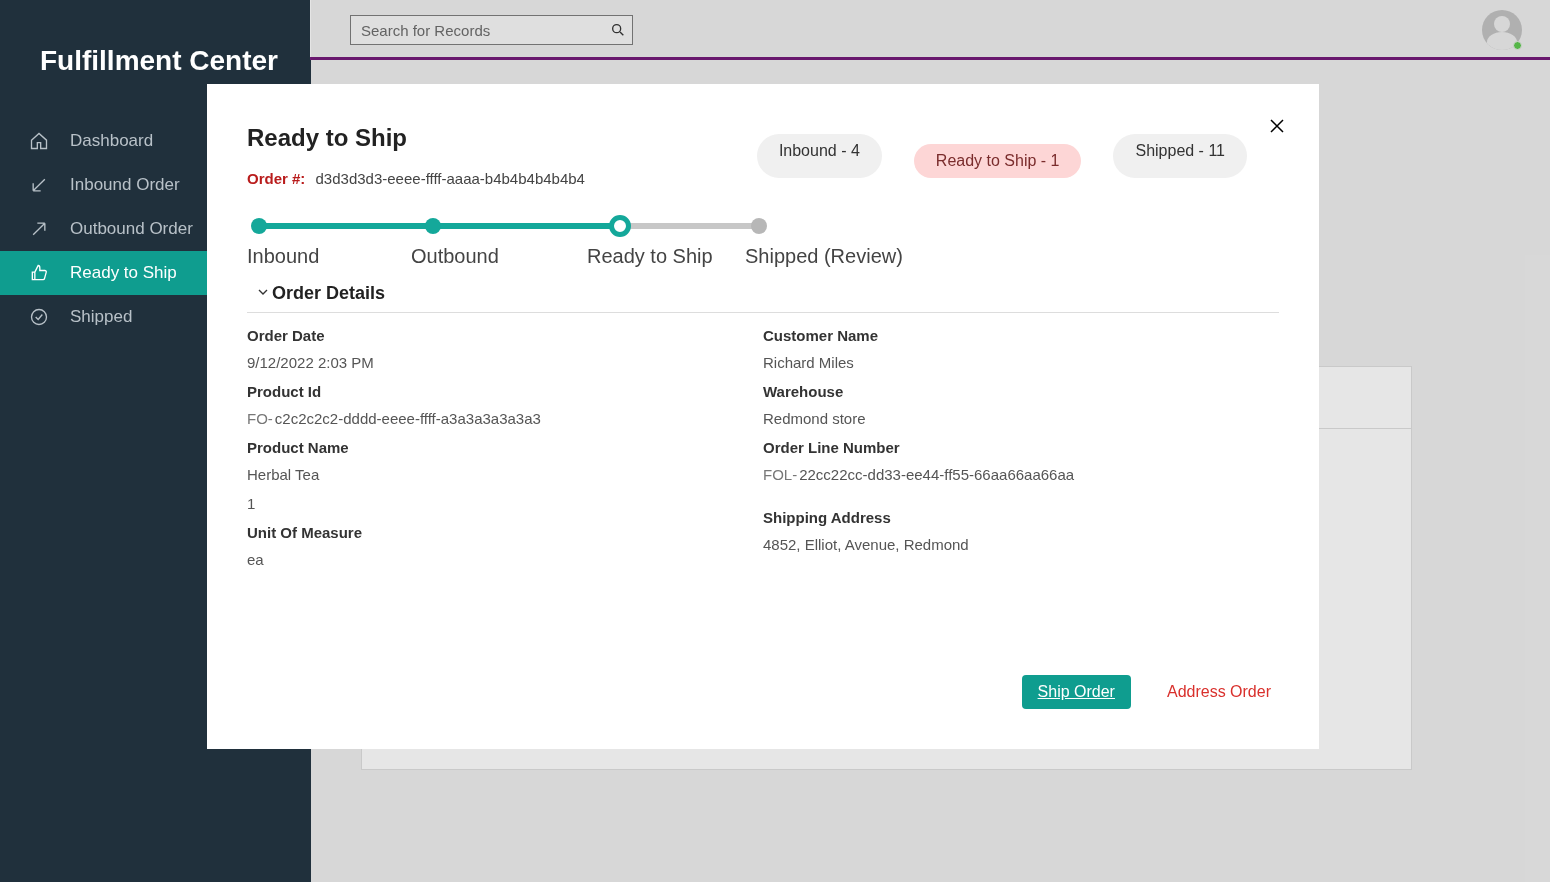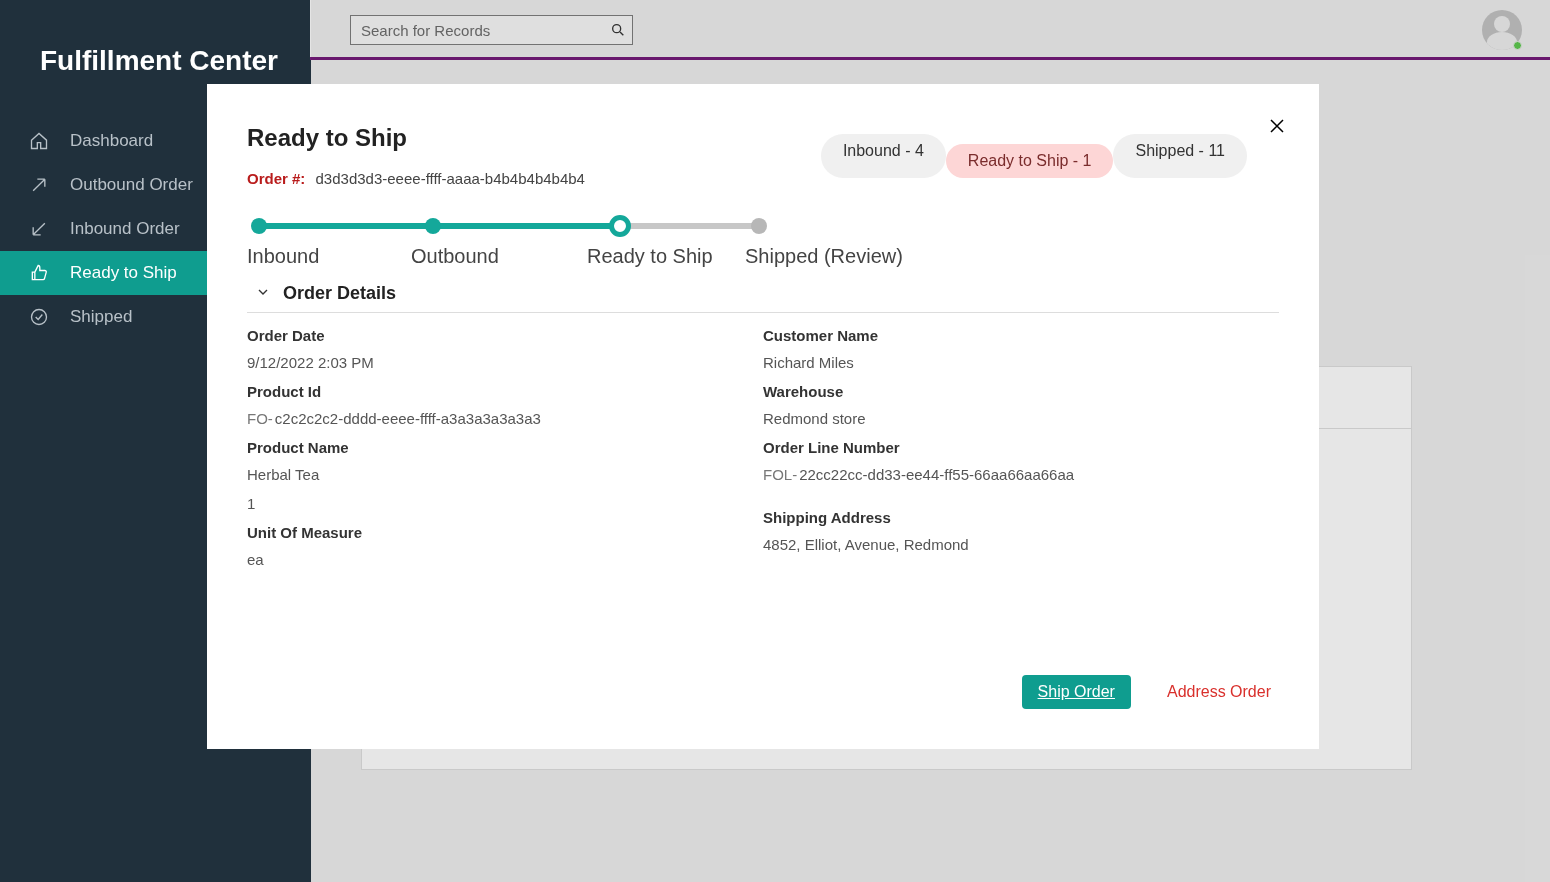--- a/index.html
+++ b/index.html
@@ -173,20 +173,21 @@
     font-size: 15px;
     color: #444;
   }
   .order-num-label { font-weight: 700; color: #b91c1c; margin-right: 6px; }
 
   .status-pills {
     position: absolute;
     right: 72px;
     top: 50px;
     display: flex;
+    gap: 32px;
   }
   .pill {
     background: #f0f0f0;
     color: #333;
     font-size: 16px;
     padding: 8px 22px;
     border-radius: 22px;
     cursor: pointer;
   }
   .pill.active {
@@ -228,21 +229,21 @@
     top: 30px;
     font-size: 20px;
     color: #444;
     white-space: nowrap;
   }
 
   .section-header {
     margin-top: 18px;
     display: flex;
     align-items: center;
-    gap: 12px;
+    gap: 1px;
     padding-bottom: 8px;
     border-bottom: 1px solid #ddd;
     padding-left: 8px;
   }
   .chevron {
     display: inline-block;
     transform: rotate(0deg);
   }
   .section-title {
     font-size: 18px;
@@ -304,32 +305,32 @@
       <span class="nav-icon">
         <svg width="20" height="20" viewBox="0 0 24 24">
             <path d="M3 11 L12 3 L21 11 V21 H14 V14 H10 V21 H3 Z"></path>
           </svg>
       </span>
       <span>Dashboard</span>
     </div>
     <div class="nav-item">
       <span class="nav-icon">
         <svg width="20" height="20" viewBox="0 0 24 24">
+            <path d="M19 5 L5 19 M5 19 H14 M5 19 V10"></path>
+          </svg>
+      </span>
+      <span>Inbound Order</span>
+    </div>
+    <div class="nav-item">
+      <span class="nav-icon">
+        <svg width="20" height="20" viewBox="0 0 24 24">
             <path d="M5 19 L19 5 M19 5 H10 M19 5 V14"></path>
           </svg>
       </span>
       <span>Outbound Order</span>
-    </div>
-    <div class="nav-item">
-      <span class="nav-icon">
-        <svg width="20" height="20" viewBox="0 0 24 24">
-            <path d="M19 5 L5 19 M5 19 H14 M5 19 V10"></path>
-          </svg>
-      </span>
-      <span>Inbound Order</span>
     </div>
     <div class="nav-item active">
       <span class="nav-icon">
         <svg width="20" height="20" viewBox="0 0 24 24">
             <path d="M7 20 H4 V11 H7 M7 11 L11 3 C12 3 13 4 13 6 V9 H19 C20 9 21 10 20.7 11 L18.5 19 C18.3 19.6 17.7 20 17 20 H7 Z"></path>
           </svg>
       </span>
       <span>Ready to Ship</span>
     </div>
     <div class="nav-item">

